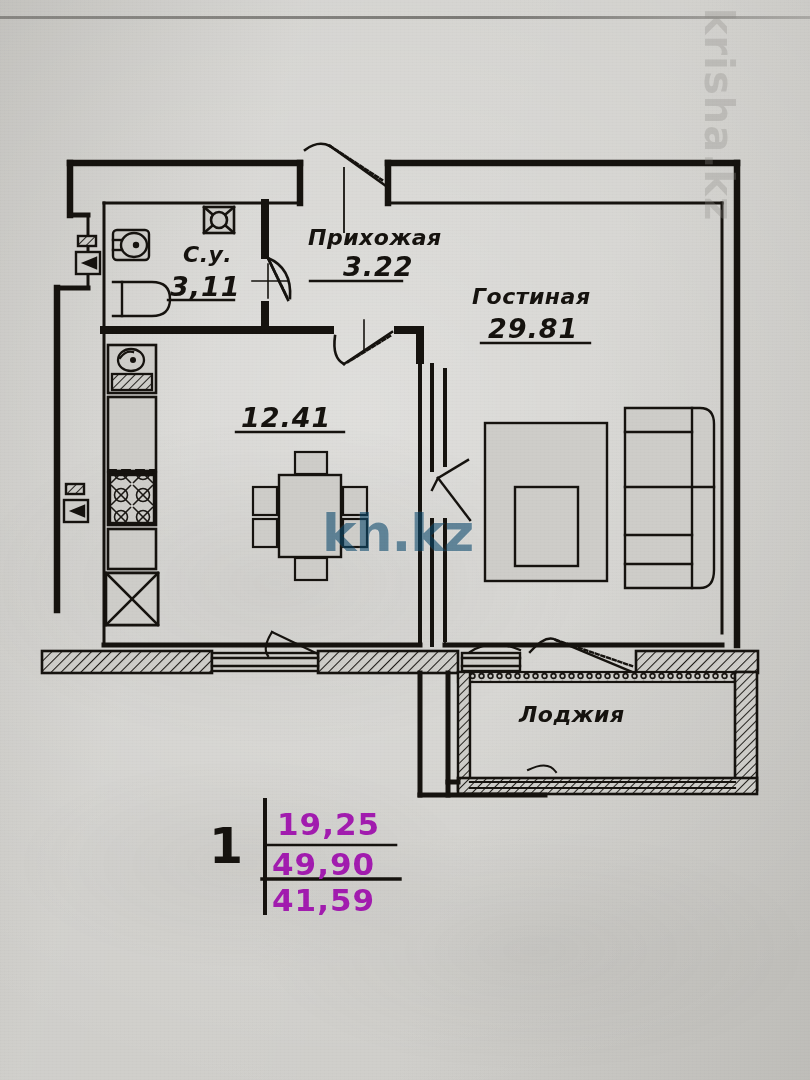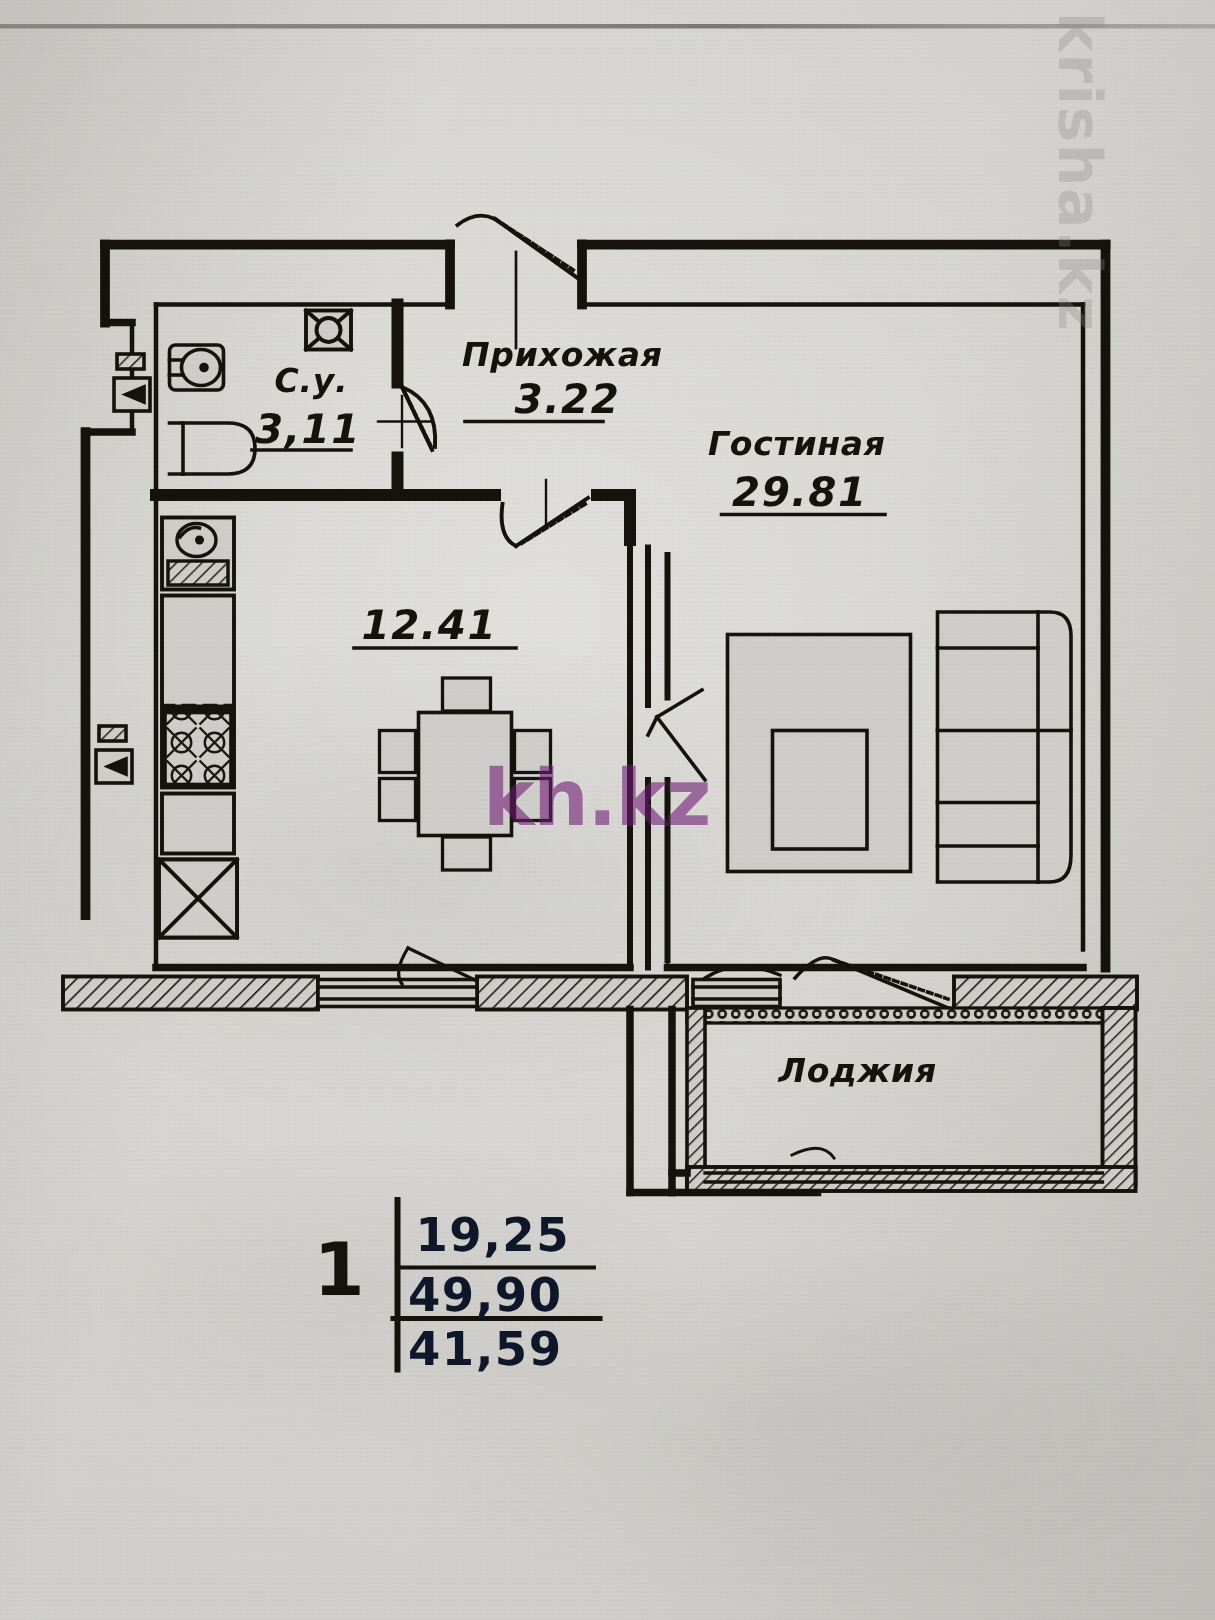--- a/index.html
+++ b/index.html
@@ -25,39 +25,39 @@
   #bleed{
     position:absolute;inset:0;pointer-events:none;opacity:.30;
     background:
       radial-gradient(55% 22% at 34% 54%, rgba(90,88,84,.30) 0%, rgba(0,0,0,0) 70%),
       radial-gradient(48% 16% at 66% 88%, rgba(90,88,84,.26) 0%, rgba(0,0,0,0) 72%),
       radial-gradient(40% 14% at 30% 80%, rgba(90,88,84,.22) 0%, rgba(0,0,0,0) 72%);
   }
   svg{position:absolute;left:0;top:0;}
   .wm{
     position:absolute;pointer-events:none;user-select:none;
-    color:#701a75;font-family:"DejaVu Sans",sans-serif;font-weight:700;
+    color:#0c4a6e;font-family:"DejaVu Sans",sans-serif;font-weight:700;
   }
   #wm-center{
     left:322px;top:503px;font-size:52px;letter-spacing:-1px;
     opacity:.58;text-shadow:0 0 2px rgba(255,255,255,.4);
   }
   #wm-side{
     left:696px;top:8px;font-size:40px;letter-spacing:1px;
     writing-mode:vertical-rl;opacity:.30;color:#8d8b86;
   }
   .lbl{
     position:absolute;color:#16130f;font-family:"DejaVu Sans",sans-serif;
     font-style:italic;font-weight:700;white-space:nowrap;
     text-align:center;
   }
   .lbl-name{font-size:22px;letter-spacing:.5px;}
   .lbl-num{font-size:27px;letter-spacing:1px;}
   .tot{
-    position:absolute;color:#0f172a;font-family:"DejaVu Sans",sans-serif;
+    position:absolute;color:#a21caf;font-family:"DejaVu Sans",sans-serif;
     font-weight:700;font-size:31px;letter-spacing:1px;white-space:nowrap;
   }
   #rooms-badge{
     position:absolute;left:209px;top:818px;font-size:49px;font-weight:700;
     color:#16130f;font-family:"DejaVu Sans",sans-serif;
   }
   #topedge{
     position:absolute;left:0;top:16px;width:810px;height:3px;
     background:linear-gradient(90deg,rgba(40,38,34,.55),rgba(40,38,34,.75) 60%,rgba(40,38,34,.3));
     opacity:.7;

